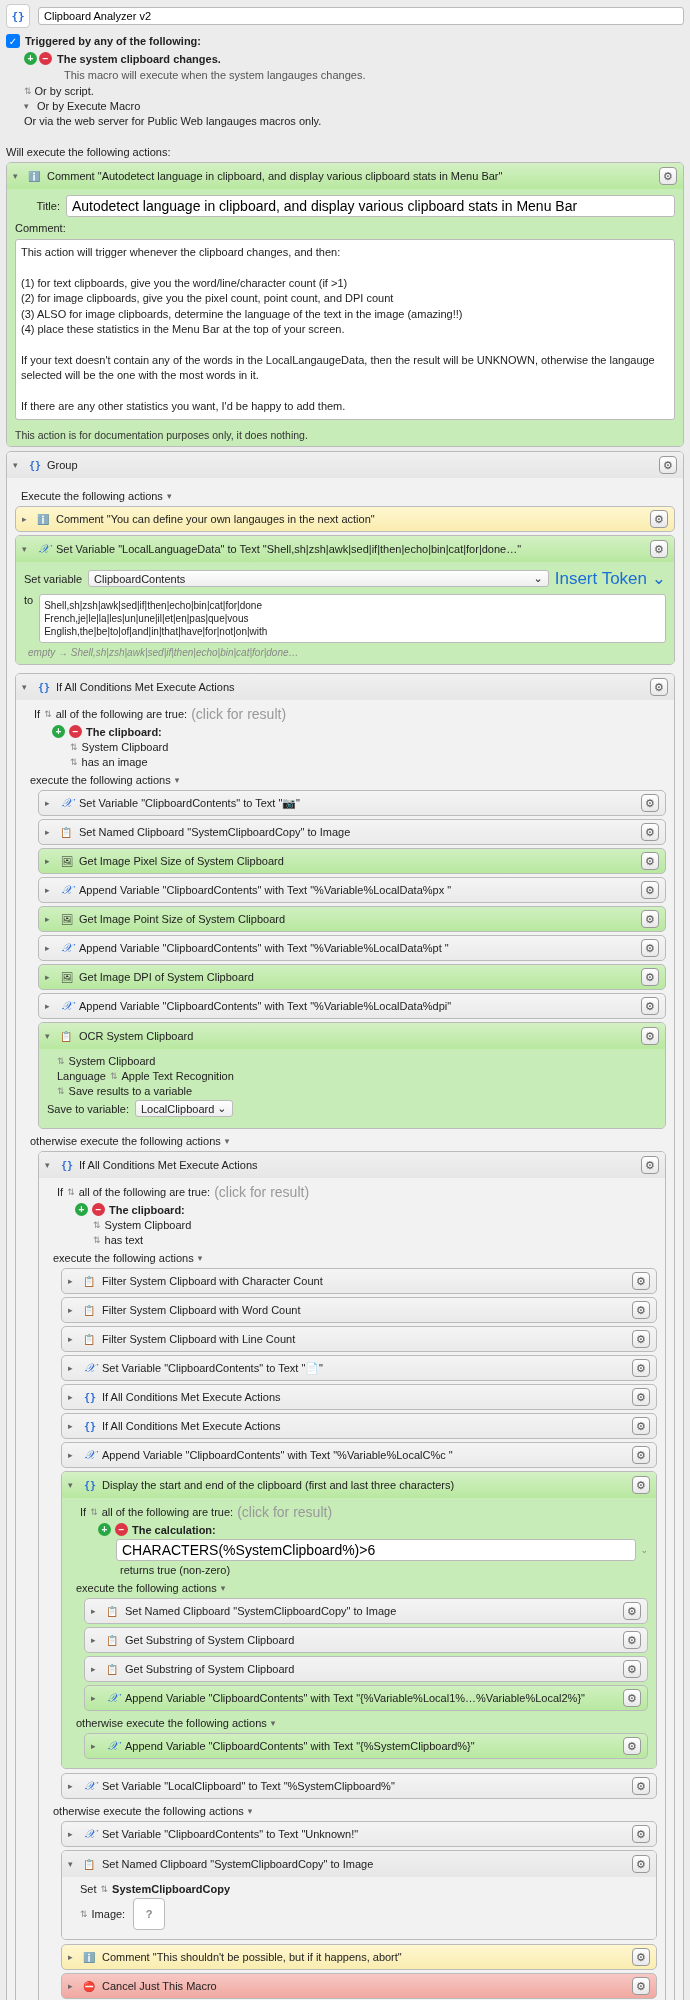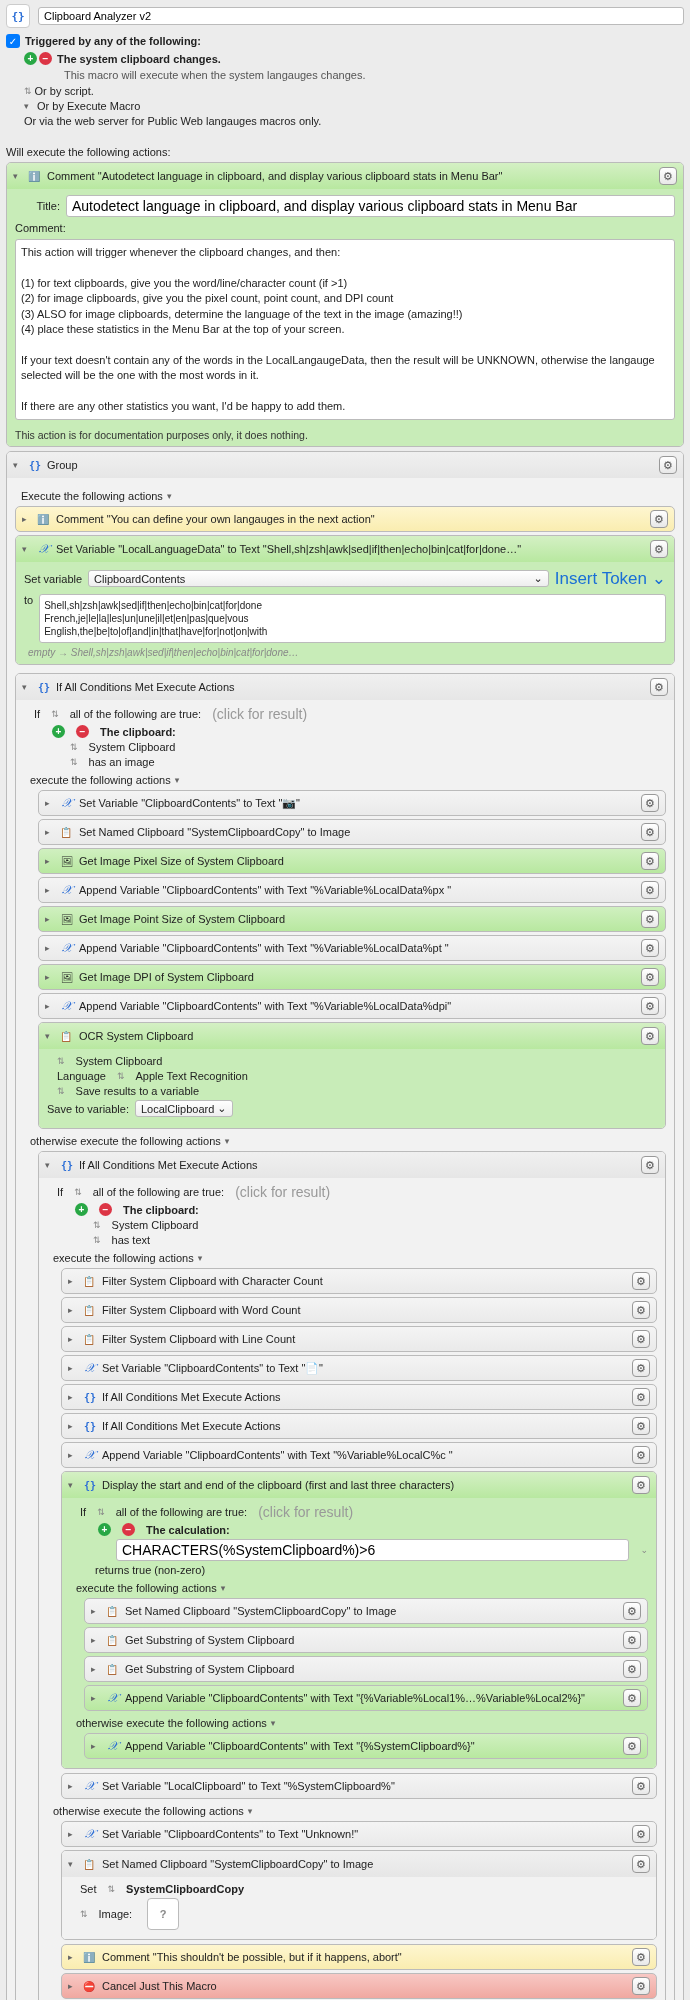--- a/index.html
+++ b/index.html
@@ -28,21 +28,21 @@
 .action-title { flex: 1; }
 .action-body { padding: 6px 8px; background: inherit; }
 .action-body.green { background: #c8ecb8; }
 .action-body.gray { background: #f2f2f2; }
 .field-row { display: flex; align-items: center; gap: 6px; margin-bottom: 5px; }
 .field-label { min-width: 45px; text-align: right; }
 .text-input { flex: 1; border: 1px solid #bbb; border-radius: 3px; padding: 2px 5px; font-size: 14px; background: #fff; }
 .textarea { width: 100%; border: 1px solid #bbb; border-radius: 3px; padding: 5px; font-size: 11px; background: #fff; min-height: 120px; white-space: pre-wrap; line-height: 1.4; }
 .doc-note { font-size: 10.5px; color: #333; padding: 3px 8px 5px; }
 .nested { margin-left: 14px; margin-top: 4px; }
-.cond-row { margin-left: 10px; margin-bottom: 3px; display: flex; align-items: center; gap: 11px; }
+.cond-row { margin-left: 10px; margin-bottom: 3px; display: flex; align-items: center; gap: 4px; }
 .select-like { border: 1px solid #bbb; border-radius: 3px; padding: 1px 5px; background: linear-gradient(#fff,#eee); font-size: 11px; display: inline-flex; align-items: center; gap: 3px; }
 .insert-token { color: #1a6fd6; font-size: 17px; }
 .to-box { display: flex; align-items: flex-start; gap: 6px; margin-bottom: 4px; }
 .to-text { flex: 1; border: 1px solid #bbb; border-radius: 3px; padding: 4px; font-size: 10px; background: #fff; white-space: pre-wrap; line-height: 1.3; }
 .empty-hint { color: #888; font-style: italic; font-size: 10px; margin-left: 4px; }
 .action-row { border: 1px solid #bbb; border-radius: 5px; margin-bottom: 3px; display: flex; align-items: center; gap: 5px; padding: 3px 6px; background: linear-gradient(#f4f4f4,#eaeaea); }
 .action-row.greenhl { background: linear-gradient(#d0f0c0,#b8e8a0); }
 .action-row.yellow { background: linear-gradient(#fef6d0,#faedb0); }
 .action-row.red { background: linear-gradient(#f8c8c4,#f0a8a0); }
 .icon-box { width: 14px; height: 14px; display: flex; align-items: center; justify-content: center; font-size: 10px; }
@@ -381,21 +381,21 @@
                         </div>
                     <div class="cond-row" style="margin-left:28px">
                           <div class="add-btn">+</div>
                           <div class="remove-btn">−</div>
                           <span class="bold">The calculation:</span>
                         </div>
                     <div class="cond-row" style="margin-left:46px">
                           <input class="text-input" value="CHARACTERS(%SystemClipboard%)&gt;6" style="">
                           <span class="arrows">⌄</span>
                         </div>
-                    <div class="cond-row" style="margin-left:25px">
+                    <div class="cond-row" style="margin-left:50px">
                           <span>returns true (non-zero)</span>
                         </div>
 
                     <div class="subsection-label">
                           <span>execute the following actions</span>
                           <span class="disc-tri">▾</span>
                         </div>
                     <div class="nested">
                       <div class="action-row">
                             <span class="disc-tri">▸</span>

